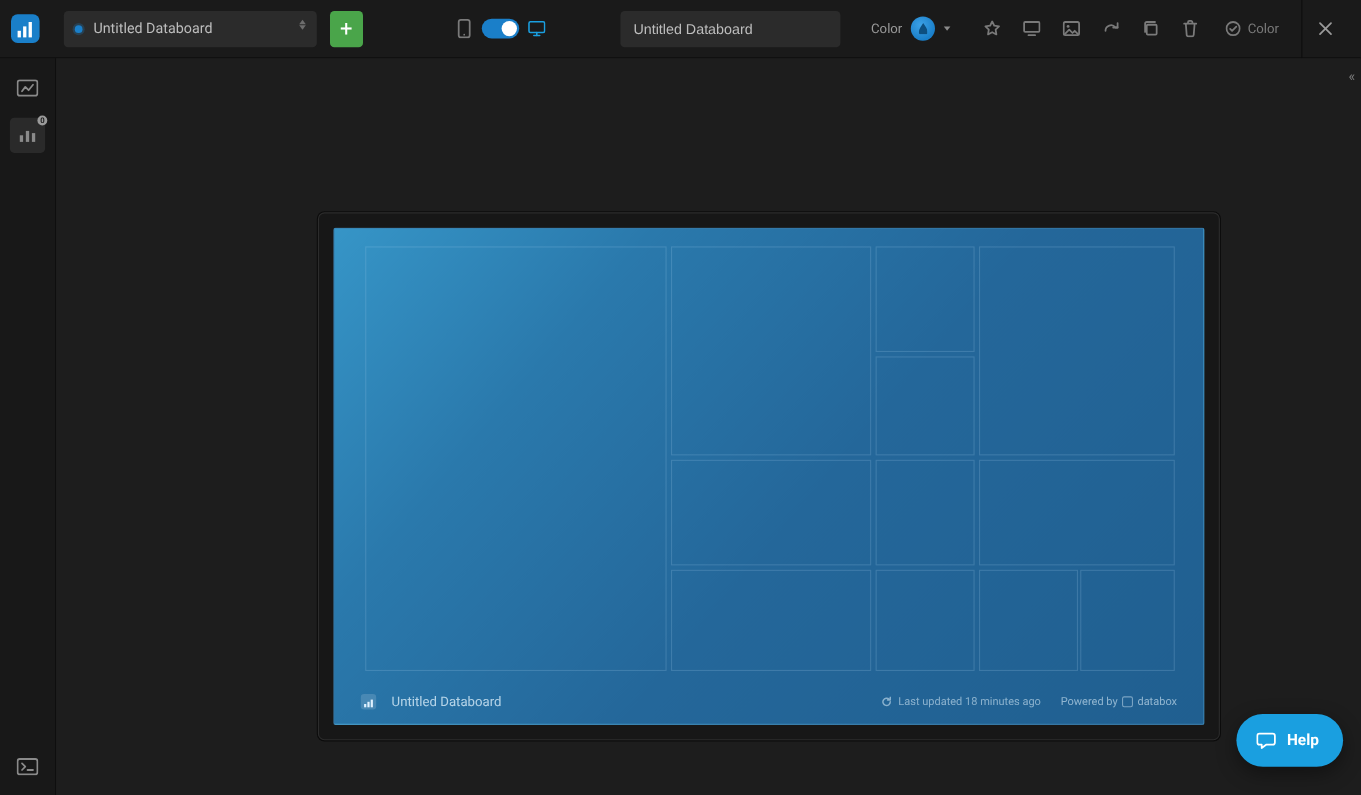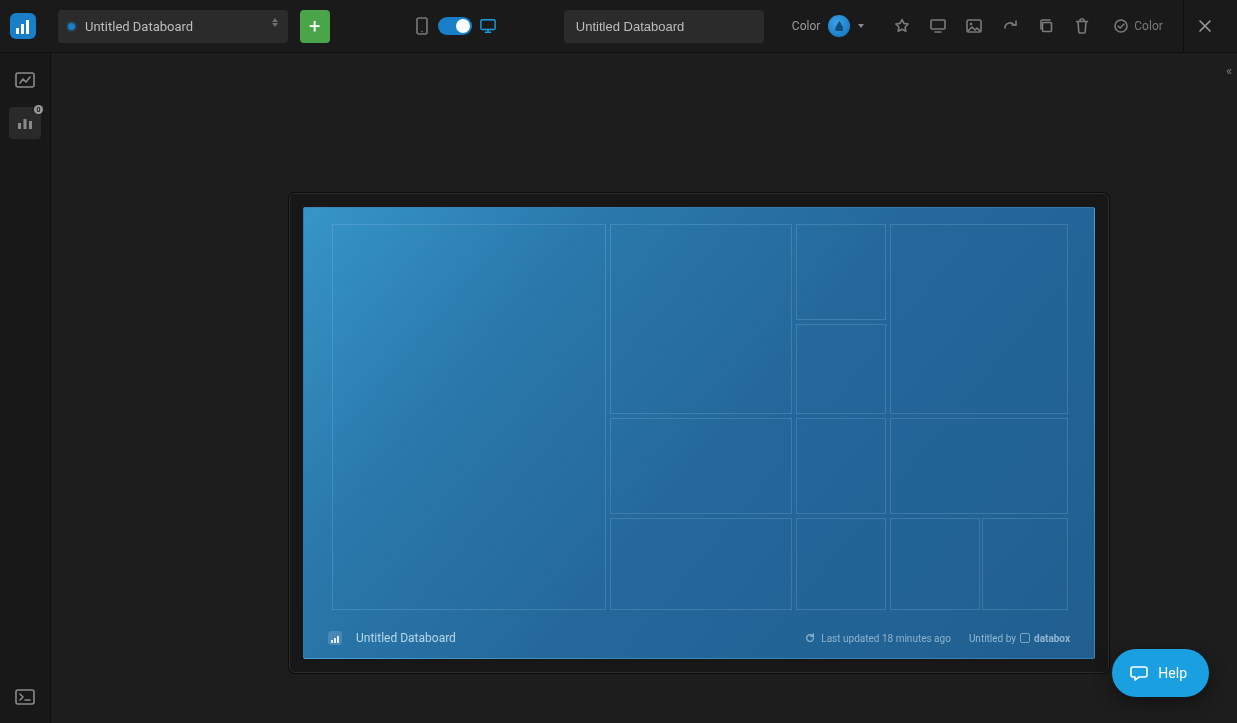--- a/index.html
+++ b/index.html
@@ -197,26 +197,26 @@
   .board-footer .spacer{flex:1;}
   .board-footer .refresh{margin-right:6px;opacity:.7;}
   .board-footer .upd{font-size:10px;opacity:.7;margin-right:18px;}
   .board-footer .powered{font-size:10px;opacity:.75;display:flex;align-items:center;gap:4px;}
   .board-footer .dbx-mark{
     width:10px;height:10px;border:1px solid rgba(230,245,255,.6);border-radius:2px;
   }
 
   
   .help-bubble{
-    position:absolute;right:28px;bottom:26px;
+    position:absolute;right:16px;bottom:26px;
     background:#1a9fe0;color:#fff;
     height:48px;border-radius:24px;
     display:flex;align-items:center;gap:10px;
     padding:0 22px 0 18px;
-    font-size:14px;font-weight:400;
+    font-size:14px;font-weight:700;
     box-shadow:0 6px 18px rgba(0,0,0,.4);
     cursor:pointer;
   }
   .help-bubble .chat-ic{
     width:18px;height:18px;
   }
 
   
   svg{display:block;}
   .stroke{stroke:currentColor;stroke-width:1.6;fill:none;stroke-linecap:round;stroke-linejoin:round;}
@@ -386,23 +386,23 @@
             </div>
           <span>Untitled Databoard</span>
           <div class="spacer"></div>
           <span class="refresh">
             <svg width="10" height="10" viewBox="0 0 12 12">
                 <path class="stroke" d="M10 6a4 4 0 1 1-1.2-2.8M10 1v3H7"></path>
               </svg>
           </span>
           <span class="upd">Last updated 18 minutes ago</span>
           <span class="powered">
-            <span>Untitled by</span>
+            <span>Powered by</span>
             <span class="dbx-mark"></span>
-            <b style="font-weight:700;">databox</b>
+            <b style="font-weight:400;">databox</b>
           </span>
         </div>
       </div>
     </div>
 
     <div class="help-bubble">
       <span class="chat-ic">
         <svg width="18" height="18" viewBox="0 0 18 18">
             <path d="M3 3h12a2 2 0 0 1 2 2v6a2 2 0 0 1-2 2H9l-4 3v-3H3a2 2 0 0 1-2-2V5a2 2 0 0 1 2-2z" fill="none" stroke="#fff" stroke-width="1.6" stroke-linejoin="round"></path>
           </svg>

